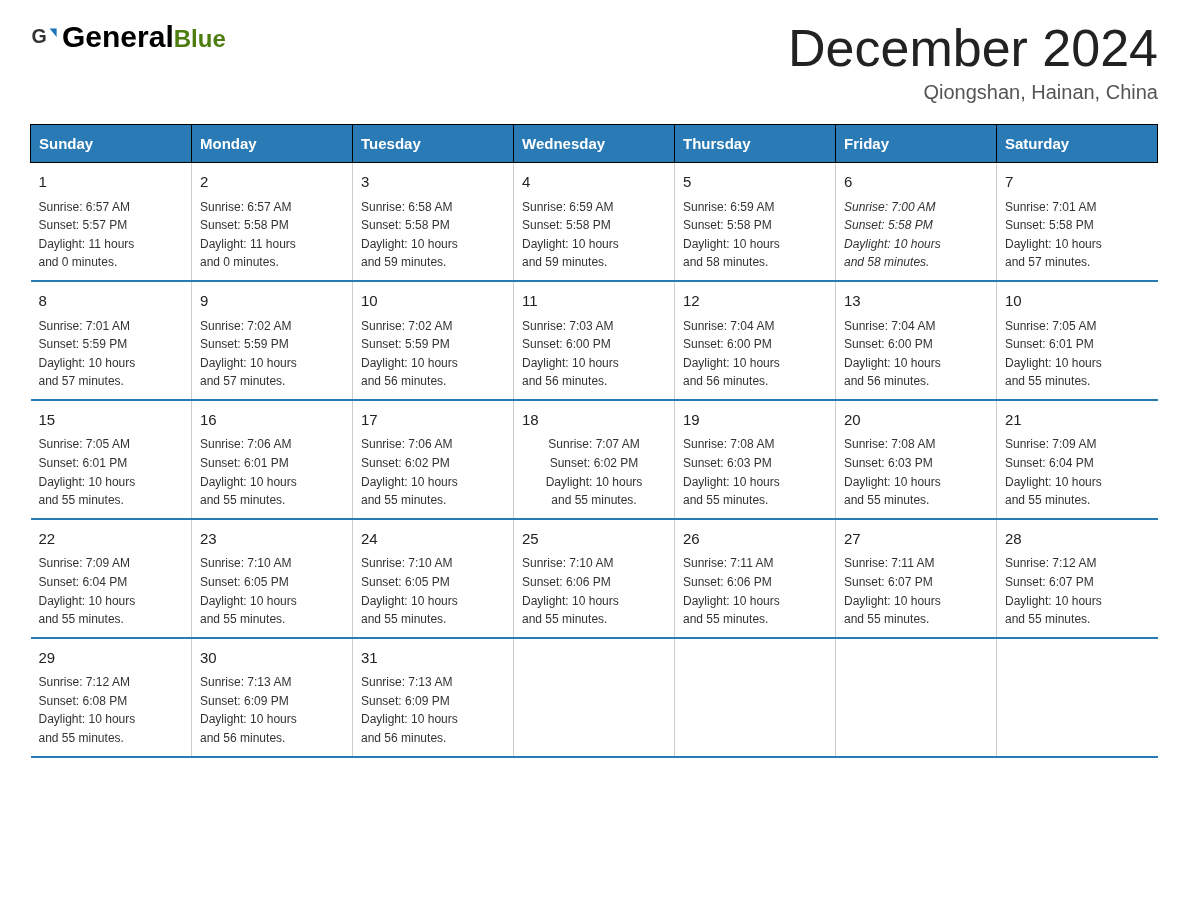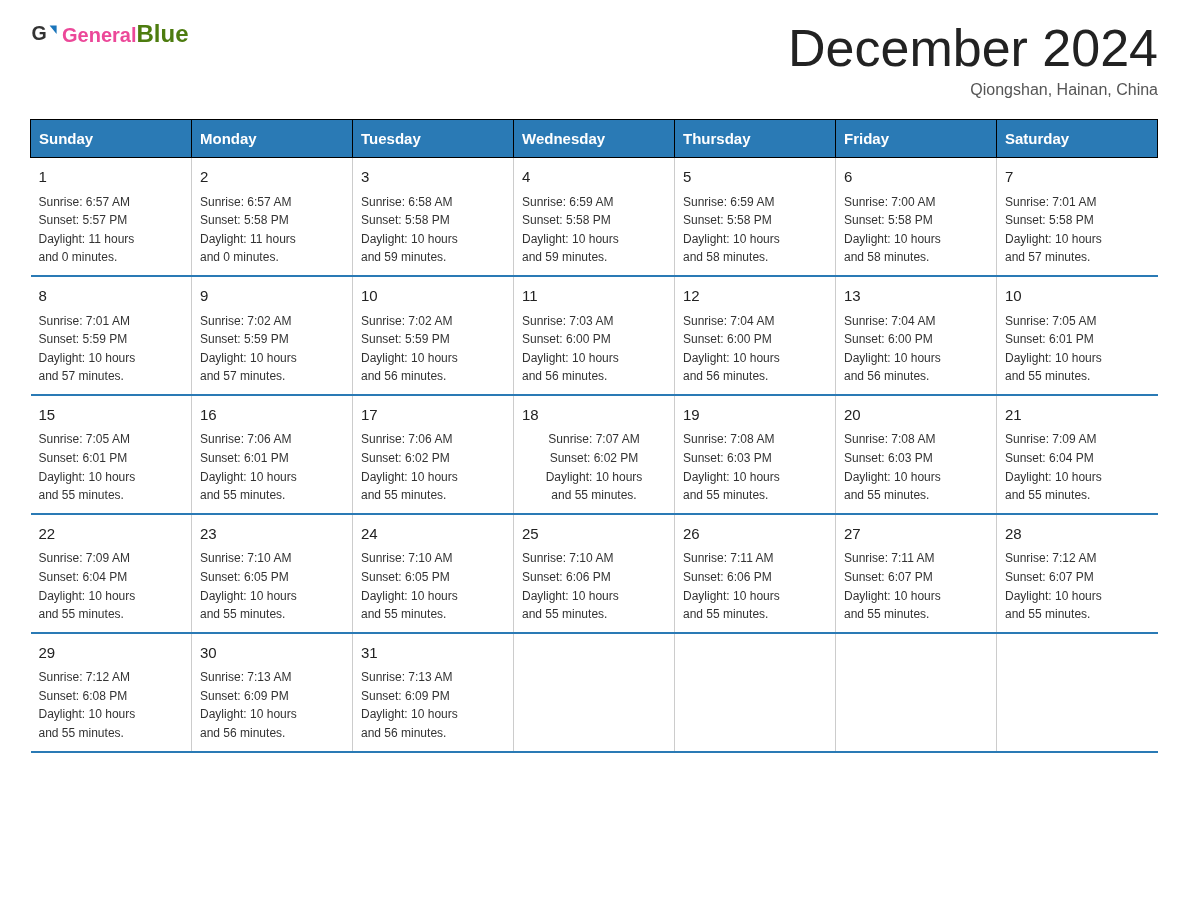--- a/index.html
+++ b/index.html
@@ -15,23 +15,23 @@
       justify-content: space-between;
       align-items: flex-start;
       margin-bottom: 20px;
     }
     .logo {
       display: flex;
       align-items: center;
       gap: 4px;
     }
     .logo-text-general {
-      font-size: 20px;
+      font-size: 30px;
       font-weight: bold;
-      color: #ec4899;
+      color: #000000;
     }
     .logo-text-blue {
       font-size: 24px;
       font-weight: bold;
       color: #4d7c0f;
       margin-top: 30px;
     }
     .logo-icon {
       width: 28px;
       height: 28px;
@@ -39,21 +39,21 @@
     .title-area {
       text-align: right;
     }
     .month-title {
       font-size: 52px;
       font-weight: normal;
       color: #222;
       line-height: 1.1;
     }
     .location {
-      font-size: 16px;
+      font-size: 20px;
       color: #555;
       margin-top: 4px;
     }
     table {
       width: 100%;
       border-collapse: collapse;
       table-layout: fixed;
     }
     thead tr {
       background-color: #2a7ab5;
@@ -156,21 +156,21 @@
         </td>
         <td>
           <div class="day-number">5</div>
           <div class="day-info" style="white-space: pre-line;">Sunrise: 6:59 AM
 Sunset: 5:58 PM
 Daylight: 10 hours
 and 58 minutes.</div>
         </td>
         <td>
           <div class="day-number">6</div>
-          <div class="day-info" style="white-space: pre-line;">Sunrise: 7:00 AM
+          <div class="day-info" style="white-space: pre-line; font-style: italic;">Sunrise: 7:00 AM
 Sunset: 5:58 PM
 Daylight: 10 hours
 and 58 minutes.</div>
         </td>
         <td>
           <div class="day-number">7</div>
           <div class="day-info" style="white-space: pre-line;">Sunrise: 7:01 AM
 Sunset: 5:58 PM
 Daylight: 10 hours
 and 57 minutes.</div>

